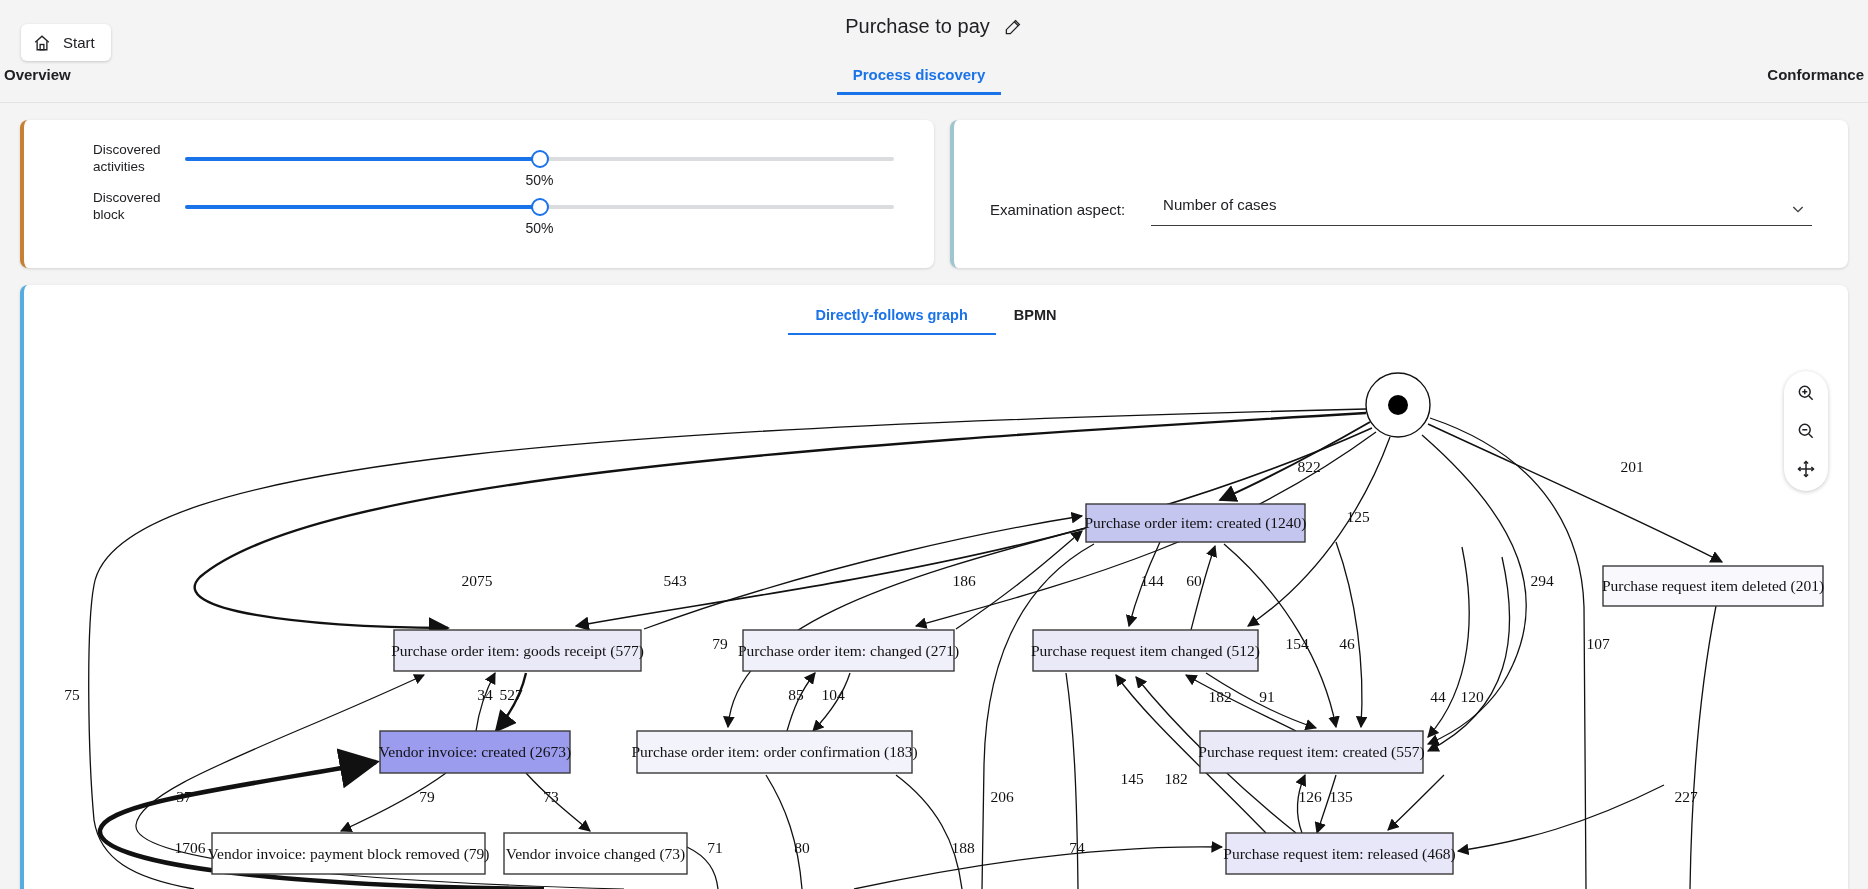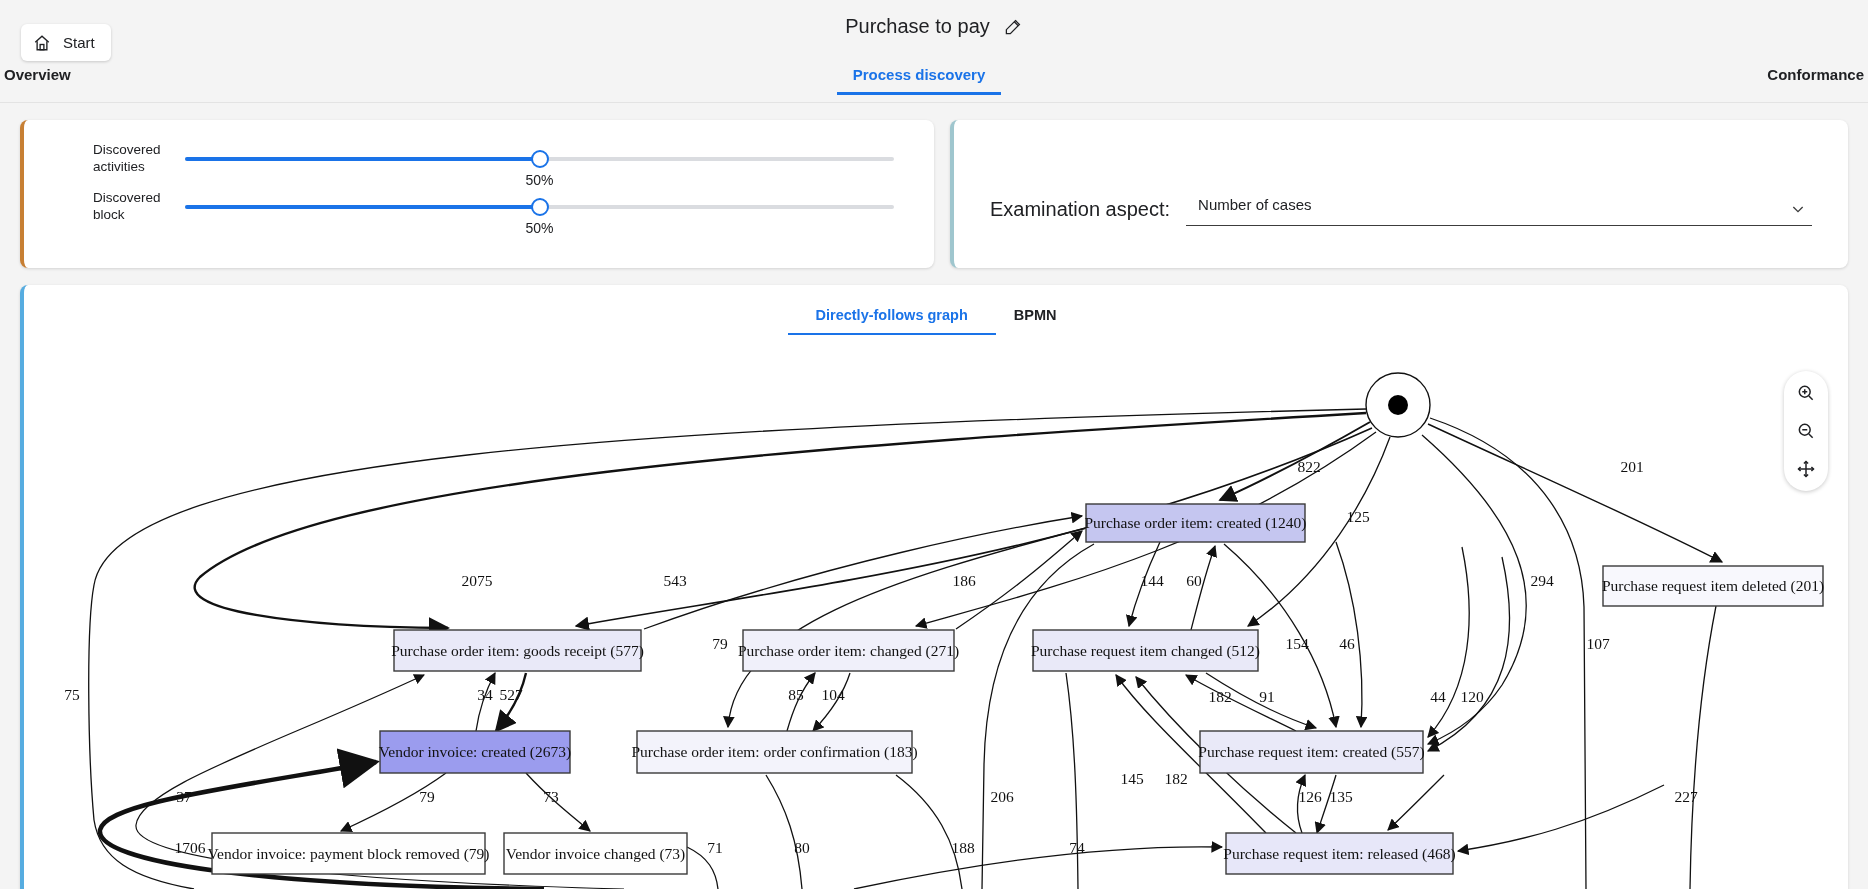--- a/index.html
+++ b/index.html
@@ -26,21 +26,21 @@
   .slider-row { position:absolute; left:28px; right:40px; display:flex; align-items:center;margin-left:41px; }
   .slider-row .lbl { width:92px; font-size:13.5px; line-height:1.25; color:#202124; }
   .slider-wrap { position:relative; flex:1; height:30px; cursor:pointer; }
   .slider-track { position:absolute; left:0; right:0; top:13px; height:4px; background:#dadce0; border-radius:2px; }
   .slider-fill  { position:absolute; left:0; top:13px; height:4px; background:#1a73e8; border-radius:2px; }
   .slider-handle { position:absolute; top:6px; width:18px; height:18px; background:#fff;
     border:2.5px solid #1a73e8; border-radius:50%; transform:translateX(-9px); cursor:grab; }
   .slider-val { position:absolute; top:28px; transform:translateX(-50%); font-size:14px; color:#202124;text-align:right; }
 
   .aspect-row { position:absolute; left:36px; top:72px; right:36px; display:flex; align-items:center; }
-  .aspect-label { font-size:20px; margin-right:16px; white-space:nowrap; }
+  .aspect-label { font-size:15px; margin-right:26px; white-space:nowrap; }
   .aspect-select { position:relative; flex:1; height:34px; border-bottom:1.5px solid #3c3c3c; cursor:pointer; }
   .aspect-value { position:absolute; left:12px; top:4px; font-size:15px; }
   .aspect-chevron { position:absolute; right:6px; top:9px; }
 
   
   .graph-card { left:20px; top:285px; width:1828px; height:640px; border-left:4px solid #56ace0;
     border-radius:8px 8px 0 0; overflow:hidden; }
   .graph-tabs { position:absolute; top:14px; left:0; right:0; display:flex; justify-content:center; gap:34px; z-index:5; }
   .graph-tab { font-size:14.5px; font-weight:bold; padding:8px 6px 12px; cursor:pointer; position:relative; color:#202124; }
   .graph-tab.active { color:#1a73e8; }

